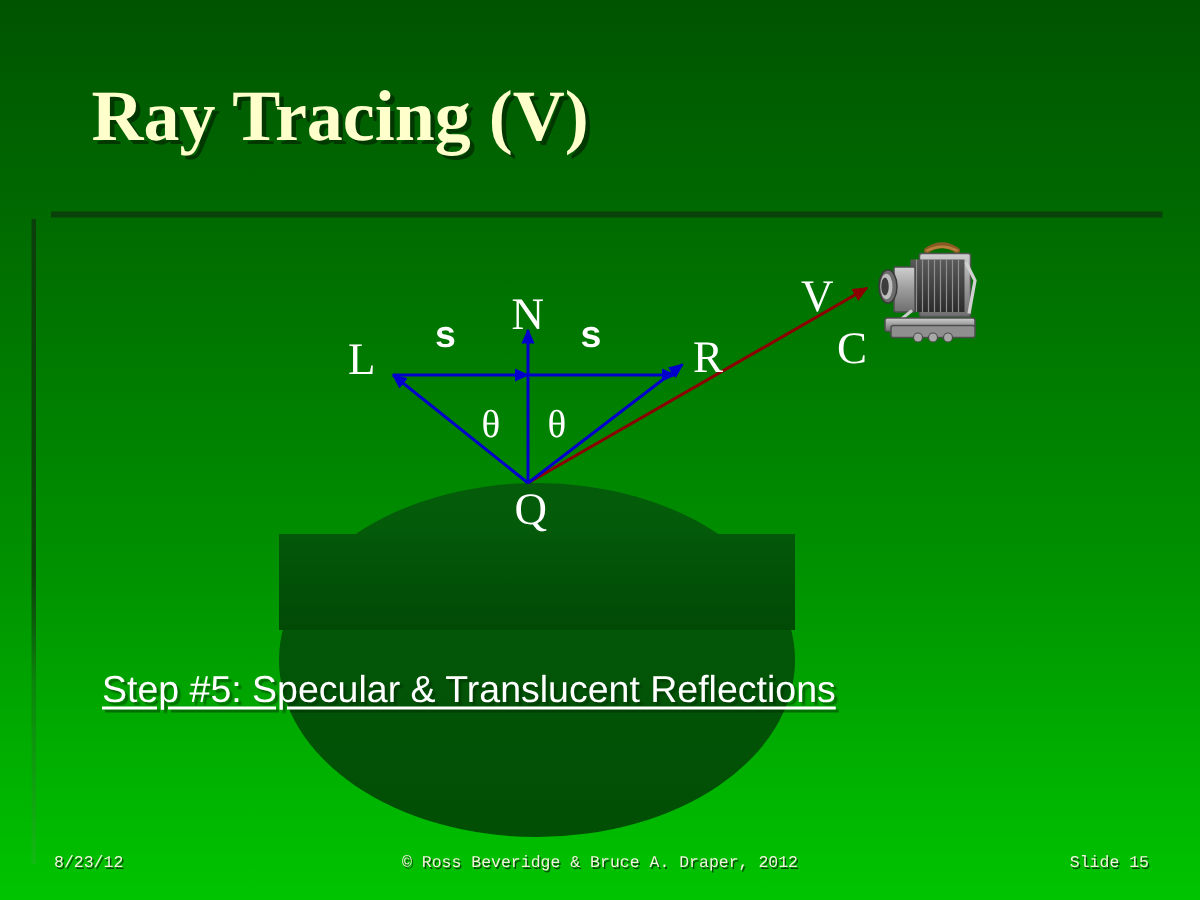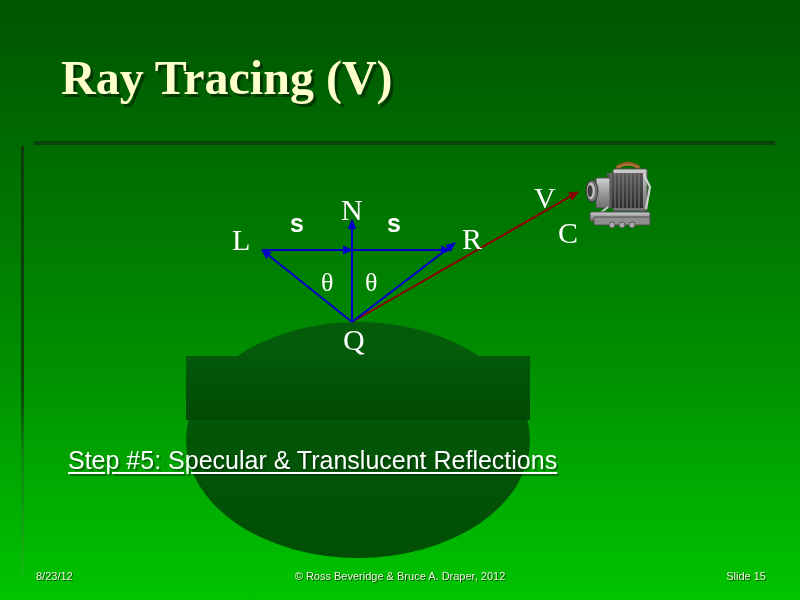--- a/index.html
+++ b/index.html
@@ -105,21 +105,21 @@
     text-decoration: underline;
     text-underline-offset: 3px;
     display: block;
   }
   #body-text .rest { display: block; }
 
   
   .footer-item {
     position: absolute;
     top: 570px;
-    font-family: Liberation Sans, sans-serif;
+    font-family: Liberation Mono, monospace;
     font-size: 11px;
     color: #f2f2dd;
     text-shadow: 1px 1px 0 rgba(0,40,0,0.75);
     white-space: nowrap;
   }
   #footer-date  { left: 36px; }
   #footer-copy  { left: 0; width: 800px; text-align: center; }
   #footer-slide { left: 0; width: 766px; text-align: right; }
 </style>
 </head>

